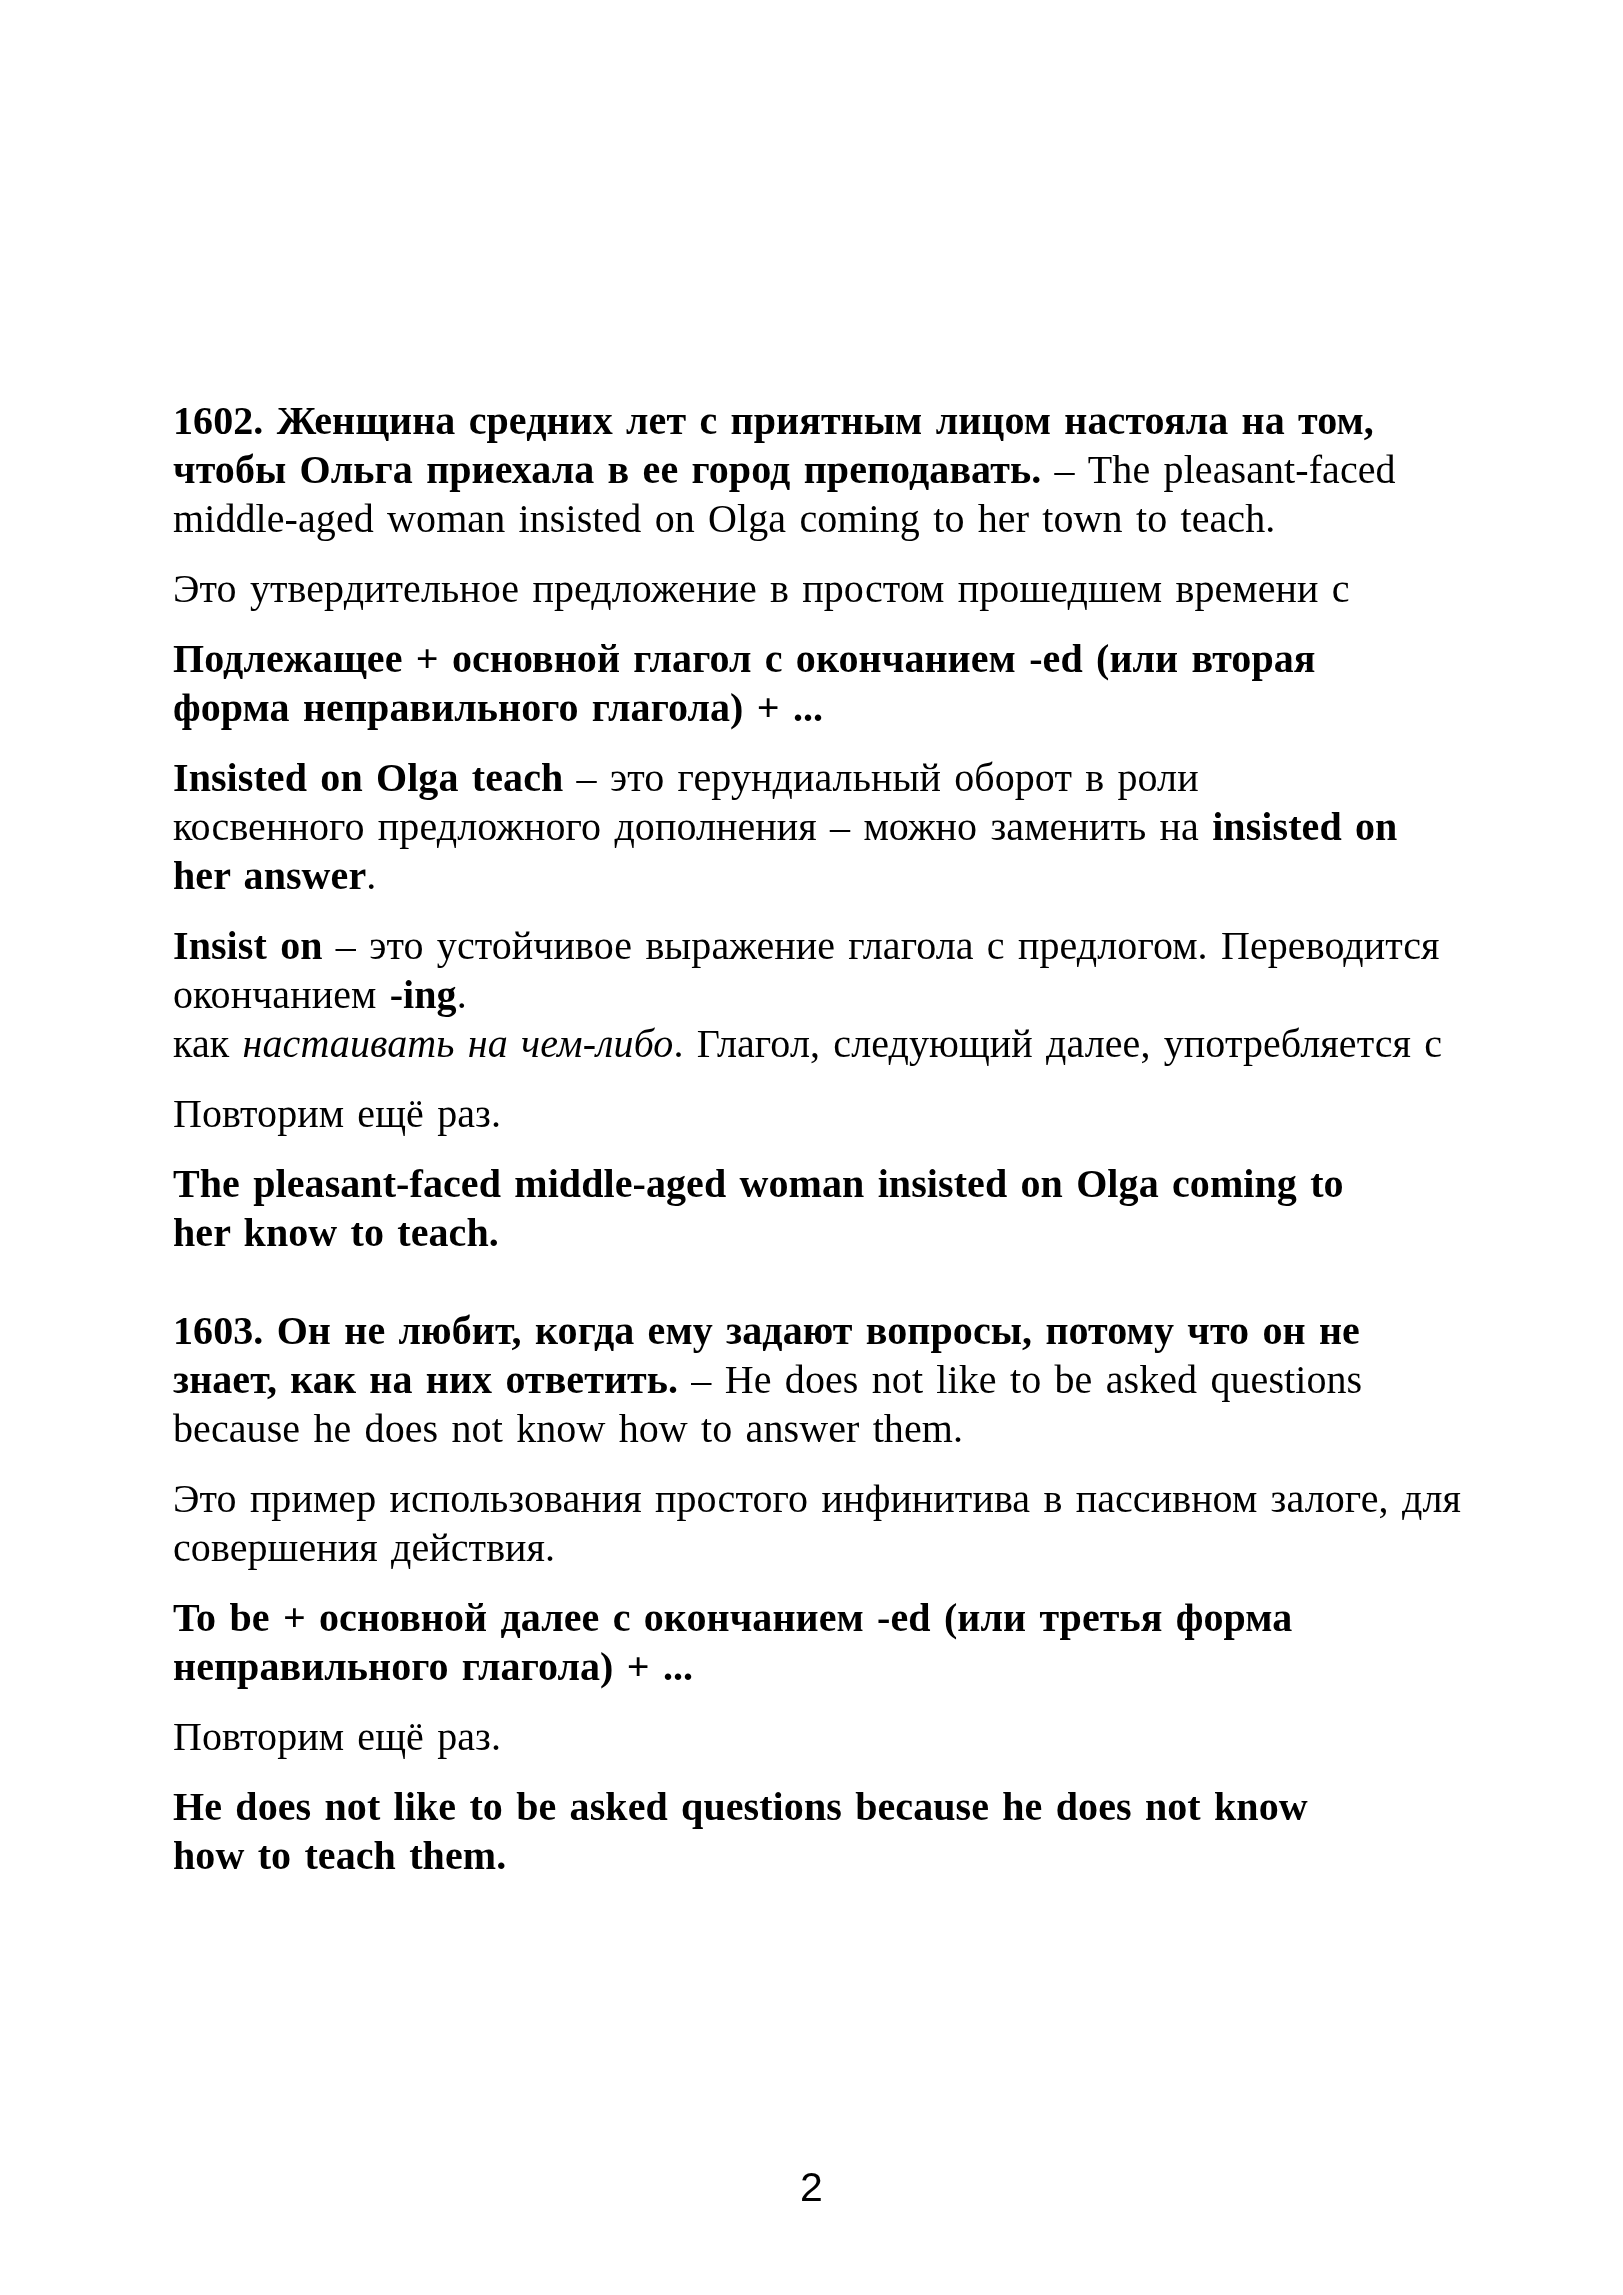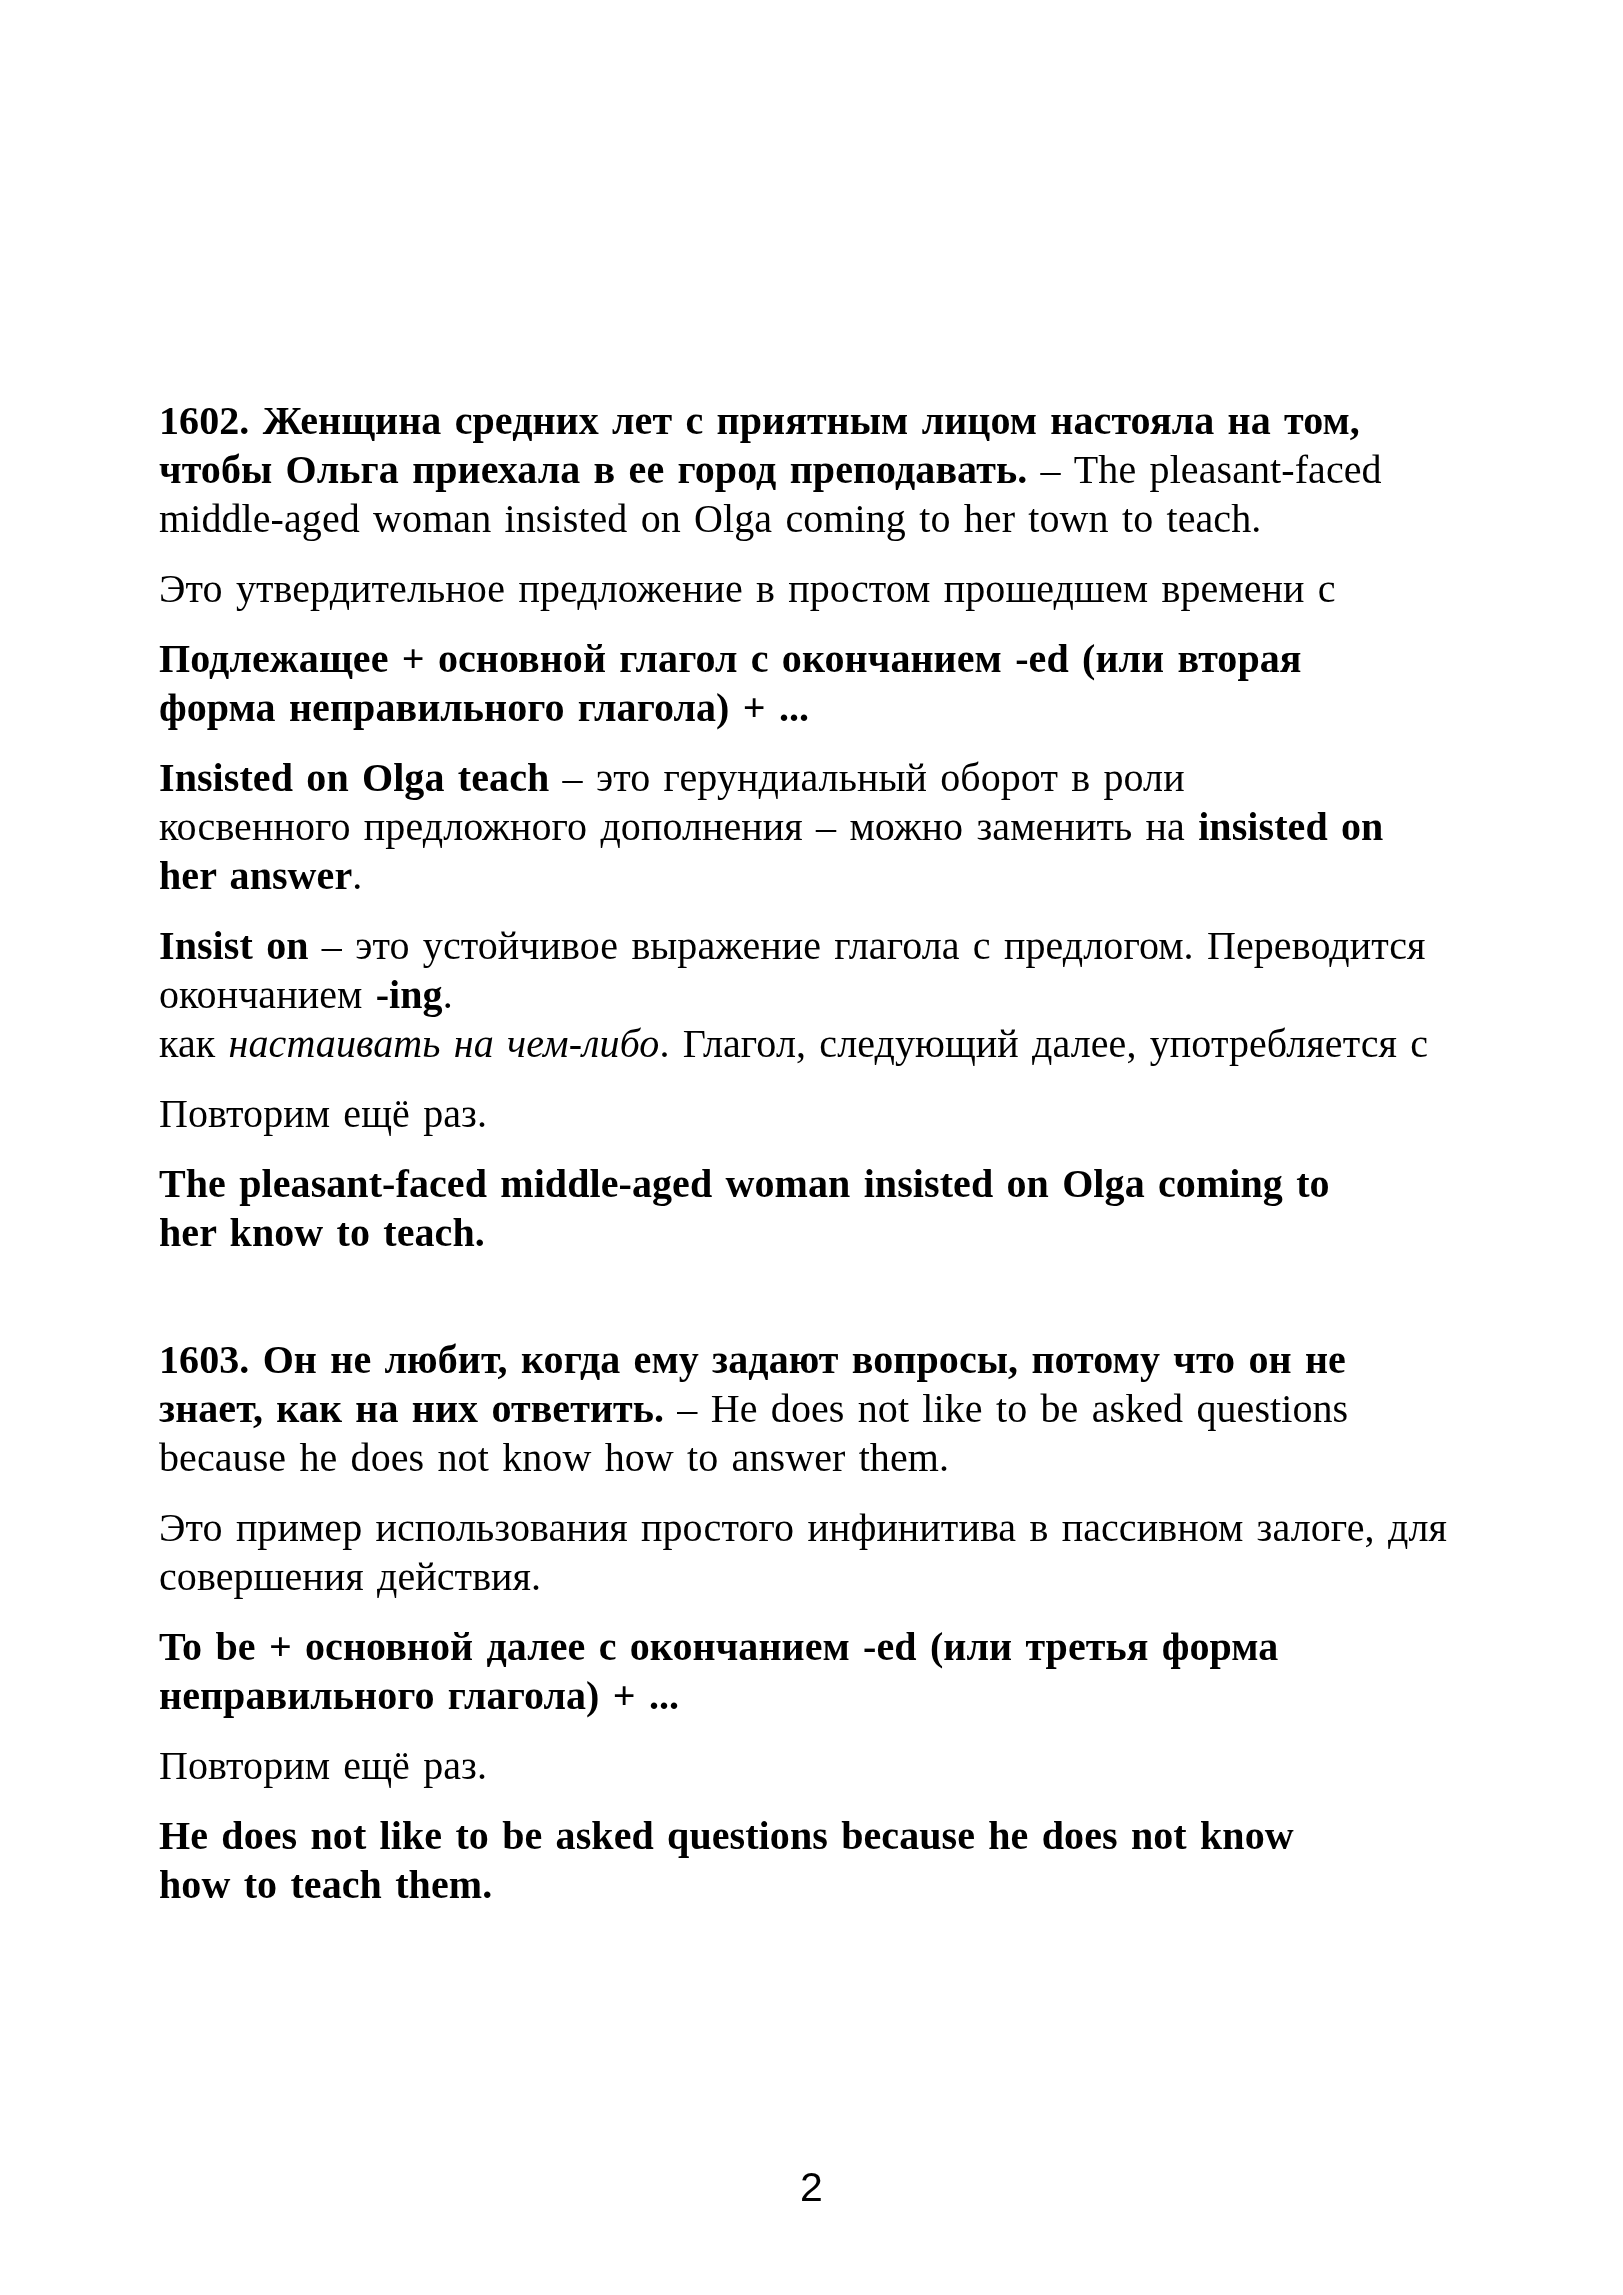--- a/index.html
+++ b/index.html
@@ -15,34 +15,34 @@
     font-family: "Liberation Serif", "DejaVu Serif", serif;
     color: #000000;
   }
   .page {
     position: absolute;
     inset: 0;
     background: #ffffff;
   }
   .content {
     position: absolute;
-    left: 159px;
+    left: 173px;
     top: 396px;
     width: 1315px;
   }
   .para {
     margin: 0 0 21px 0;
     font-size: 40px;
     line-height: 49px;
     letter-spacing: 0.002em;
     word-spacing: 0.08em;
     text-align: left;
   }
   .para.gap-before {
-    margin-top: 78px;
+    margin-top: 49px;
   }
   .line {
     display: block;
     white-space: nowrap;
   }
   .b { font-weight: bold; }
   .i { font-style: italic; }
   .page-number {
     position: absolute;
     top: 2167px;

